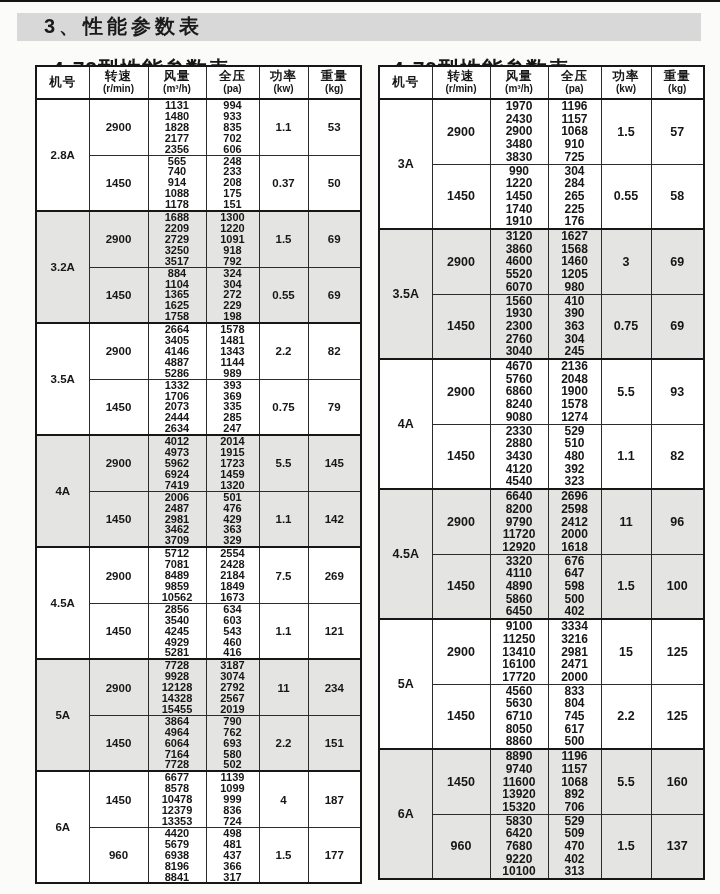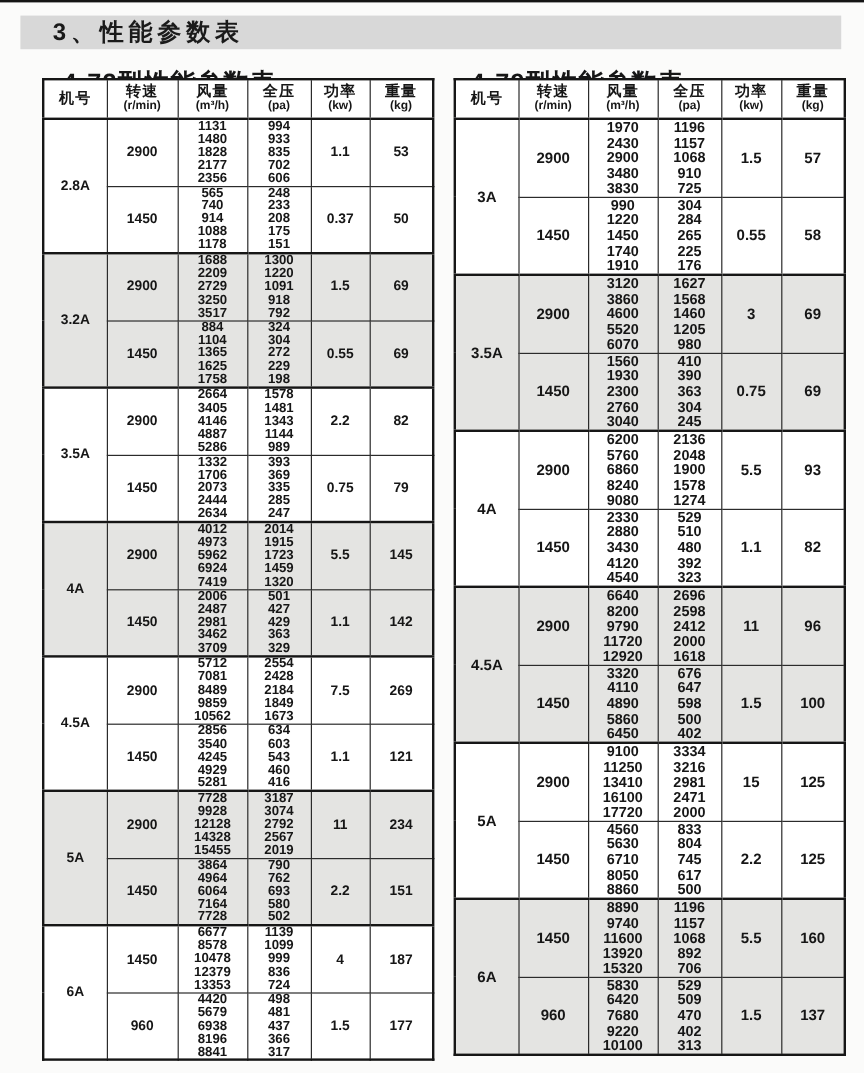--- a/index.html
+++ b/index.html
@@ -223,21 +223,21 @@
           <td class="weight">145</td>
         </tr>
         <tr class="shaded">
           <td class="speed">1450</td>
           <td class="vals">2006
 2487
 2981
 3462
 3709</td>
           <td class="vals">501
-427
+476
 429
 363
 329</td>
           <td class="power">1.1</td>
           <td class="weight">142</td>
         </tr>
         <tr class="group-start">
           <td rowspan="2" class="model">4.5A</td>
           <td class="speed">2900</td>
           <td class="vals">5712
@@ -428,21 +428,21 @@
 390
 363
 304
 245</td>
           <td class="power">0.75</td>
           <td class="weight">69</td>
         </tr>
         <tr class="group-start">
           <td rowspan="2" class="model">4A</td>
           <td class="speed">2900</td>
-          <td class="vals">6200
+          <td class="vals">4670
 5760
 6860
 8240
 9080</td>
           <td class="vals">2136
 2048
 1900
 1578
 1274</td>
           <td class="power">5.5</td>

